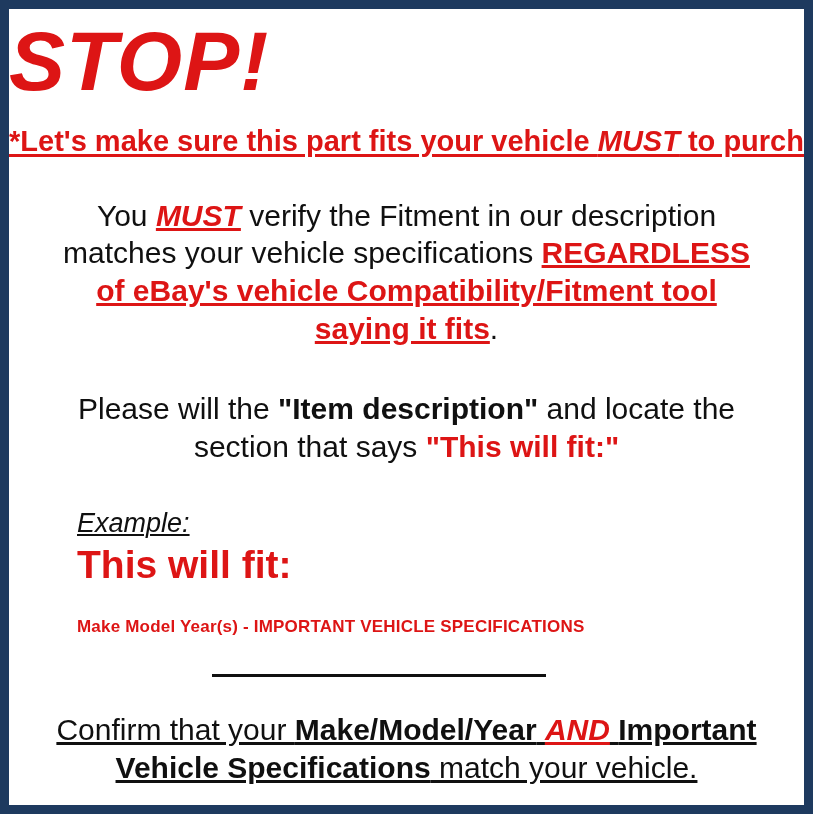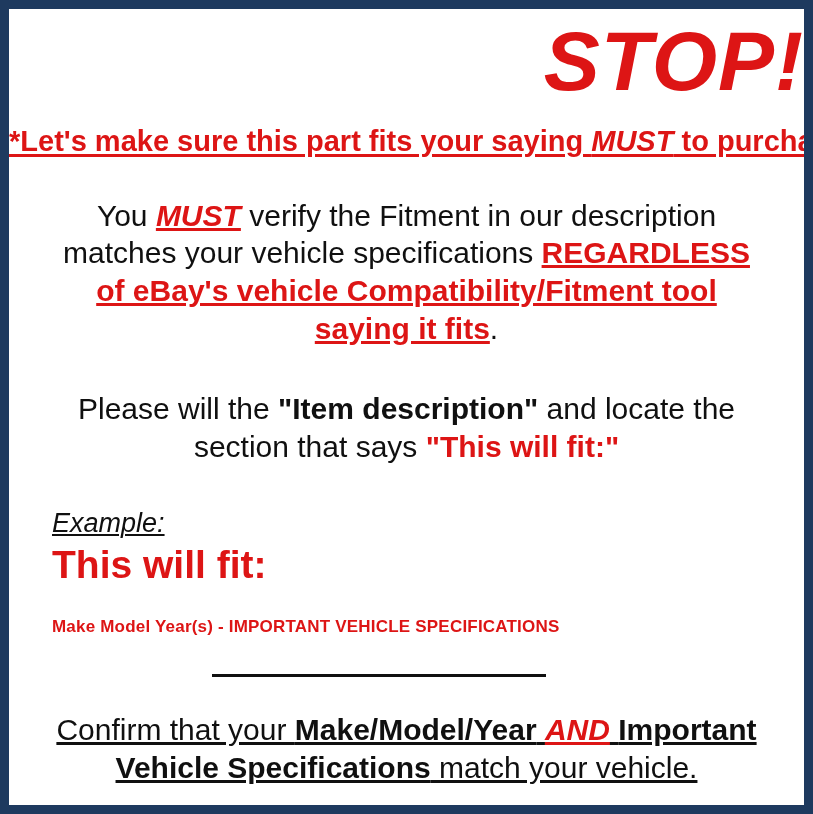--- a/index.html
+++ b/index.html
@@ -28,21 +28,21 @@
   .red   { color: #dd1515; }
 
   .b  { font-weight: bold; }
   .i  { font-style: italic; }
   .u  { text-decoration: underline; text-decoration-thickness: 3px; text-underline-offset: 2px; }
 
   
   #headline {
     margin: 0;
     padding-top: 8px;
-    text-align: right;
+    text-align: left;
     font-size: 84px;
     line-height: 1.05;
     font-weight: bold;
     font-style: italic;
     letter-spacing: 1px;
     color: #dd1515;
     font-family: "Liberation Sans", sans-serif;
   }
 
   
@@ -68,21 +68,21 @@
     line-height: 1.26;
     color: #101010;
   }
   #para-must    { margin-top: 38px; }
   #para-view    { margin-top: 42px; }
   #para-confirm { margin-top: 30px; text-decoration: underline; }
 
   
   #example-block {
     margin-top: 42px;
-    padding-left: 43px;
+    padding-left: 68px;
     text-align: left;
   }
   #example-label {
     margin: 0;
     font-size: 27px;
     line-height: 1.2;
     font-style: italic;
     color: #101010;
     text-decoration: underline;
     text-decoration-thickness: 2px;
@@ -118,21 +118,21 @@
     margin-left: -55px;
   }
 </style>
 </head>
 <body>
 
 <div id="notice-card">
 
   <h1 id="headline">STOP!</h1>
 
-  <p id="subtitle"><span>*Let's make sure this part fits your saying </span><span class="i">MUST</span><span> to purchasing*</span></p>
+  <p id="subtitle"><span>*Let's make sure this part fits your vehicle </span><span class="i">MUST</span><span> to purchasing*</span></p>
 
   <p class="para" id="para-must"><span>You </span><span class="red b i u">MUST</span><span> verify the Fitment in our description matches your vehicle specifications </span><span class="red b u">REGARDLESS of eBay's vehicle Compatibility/Fitment tool saying it fits</span><span>.</span></p>
 
   <p class="para" id="para-view"><span>Please will the </span><span class="b">"Item description"</span><span> and locate the section that says </span><span class="red b">"This will fit:"</span></p>
 
   <div id="example-block">
     <div>
       <span id="example-label">Example:</span>
     </div>
     <p id="example-fit">This will fit:</p>

